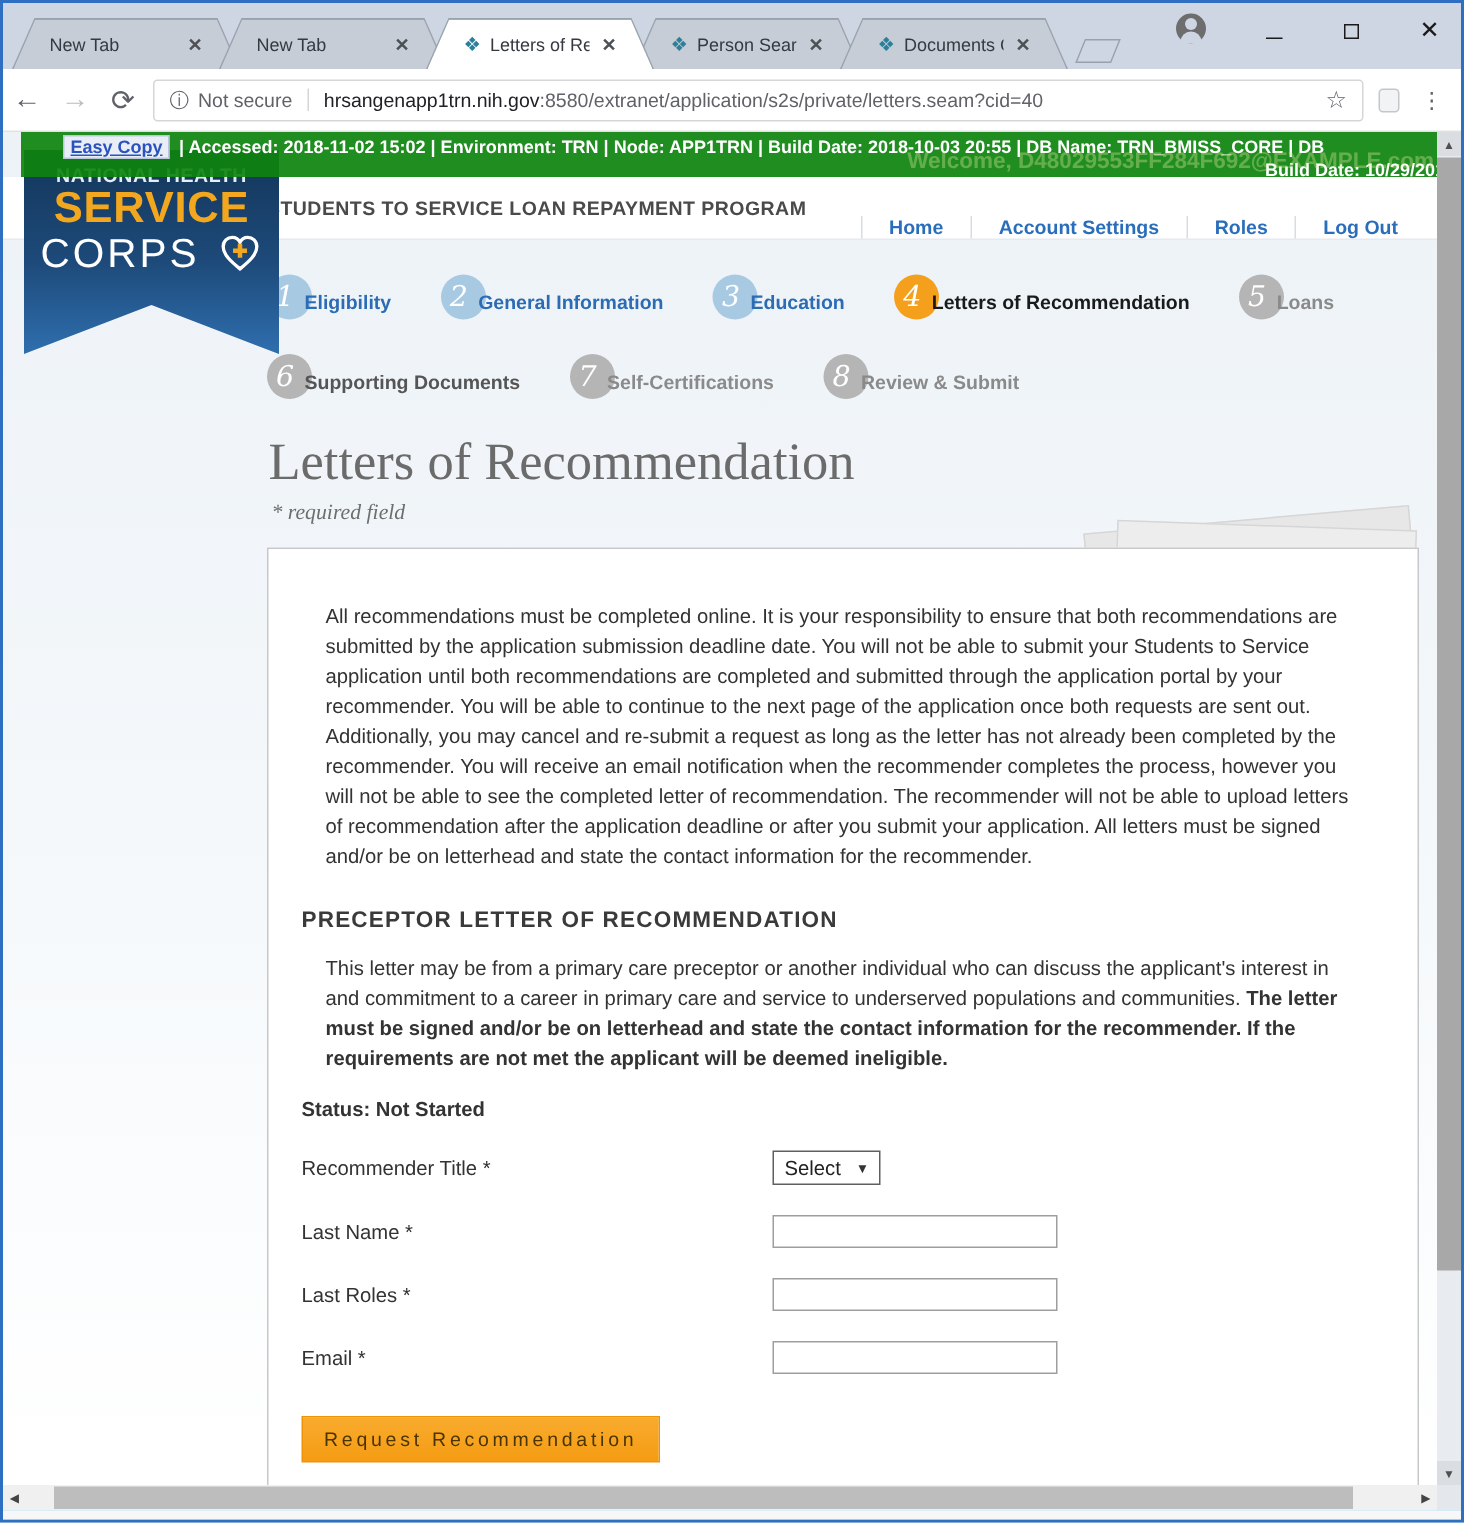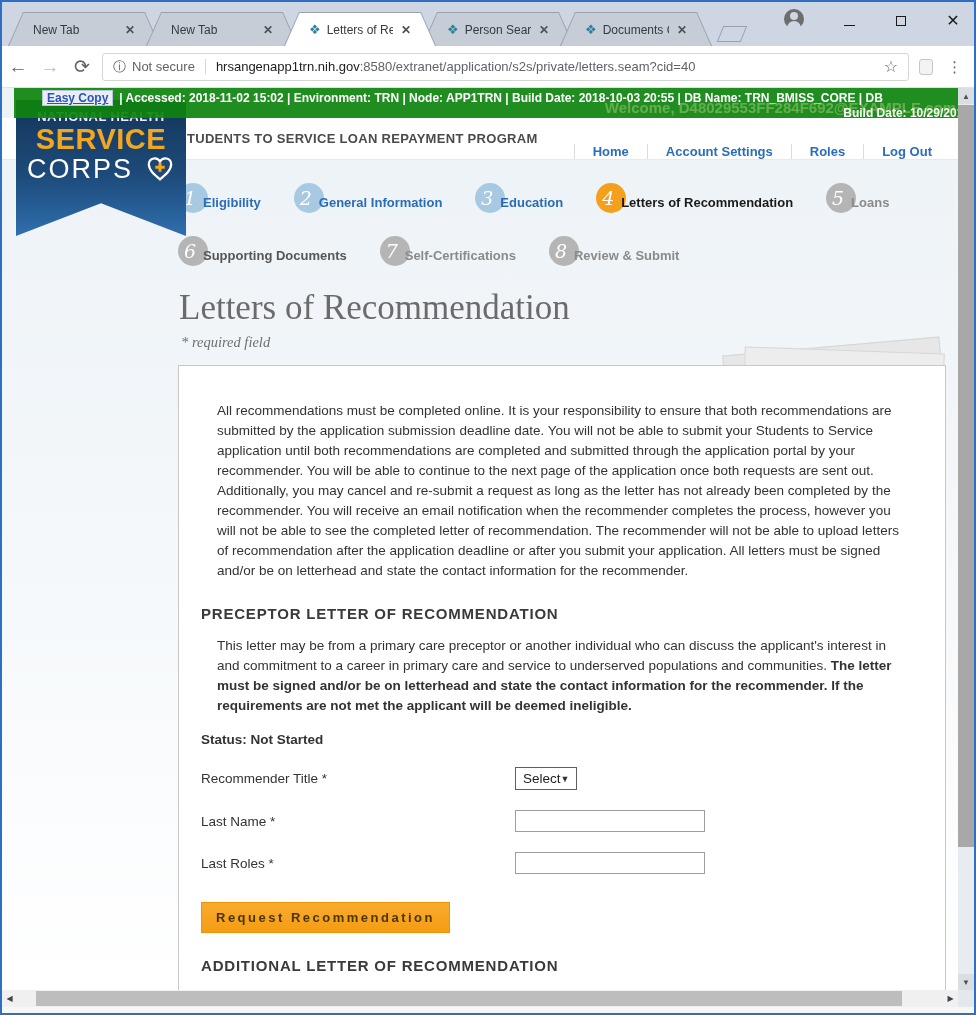--- a/index.html
+++ b/index.html
@@ -90,24 +90,24 @@
 
   
   .card{position:absolute;left:176px;top:277px;width:768px;min-height:660px;background:#ffffff;border:1px solid #c8c8c8;z-index:2;padding:19px 22px 20px 22px;}
   .card p{margin:16px;font-size:13.5px;line-height:20px;color:#333;}
   .sec-head{margin-top:24px;font-size:15px;font-weight:bold;letter-spacing:.8px;color:#3a3a3a;}
   .sec-body{margin-top:14px !important;}
   .bold{font-weight:bold;}
   .status-line{margin-top:16px;font-size:13.5px;font-weight:bold;color:#333;}
   .frm-row{display:flex;align-items:center;margin-top:20px;}
   .frm-label{width:314px;font-size:13.5px;color:#333;}
-  .fake-select{display:inline-flex;align-items:center;border:1px solid #5f5f5f;background:#fff;padding:3px 7px;font-size:13.5px;color:#222;}
+  .fake-select{display:inline-flex;align-items:center;gap:10px;border:1px solid #5f5f5f;background:#fff;padding:3px 7px;font-size:13.5px;color:#222;}
   .fake-select .arrow{font-size:9px;color:#333;}
   .frm-input{width:190px;height:22px;border:1px solid #9e9e9e;background:#fff;outline:none;padding:0 4px;font-size:13px;}
-  .req-btn{display:inline-block;margin-top:28px;background:linear-gradient(180deg,#f9ab2e,#f59c13);border:1px solid #ef9306;color:#4a3500;font-size:13px;font-weight:bold;letter-spacing:2.5px;padding:7px 14px;cursor:pointer;}
+  .req-btn{display:inline-block;margin-top:28px;background:linear-gradient(180deg,#f9ab2e,#f59c13);border:1px solid #ef9306;color:#4a3500;font-size:13px;font-weight:normal;letter-spacing:2.5px;padding:7px 14px;cursor:pointer;}
 
   
   .vscroll{position:absolute;right:0;top:86px;width:16px;height:902px;background:#e8ecf0;z-index:9;}
   .vscroll .sb-btn{position:absolute;left:0;width:16px;height:16px;background:#dadee2;color:#505050;font-size:8px;display:flex;align-items:center;justify-content:center;}
   .vscroll .sb-up{top:0;}
   .vscroll .sb-down{bottom:0;}
   .vscroll .sb-thumb{position:absolute;left:0;top:17px;width:16px;height:742px;background:#a8a8a8;}
   .hscroll{position:absolute;left:0;top:988px;width:956px;height:17px;background:#f0f0f0;z-index:9;}
   .hscroll .sb-btn{position:absolute;top:0;width:15px;height:17px;color:#444;font-size:8px;display:flex;align-items:center;justify-content:center;}
   .hscroll .sb-left{left:0;}
@@ -285,20 +285,24 @@
       <div class="frm-row">
         <span class="frm-label">Last Name *</span>
         <input class="frm-input" type="text" style="">
       </div>
 
       <div class="frm-row">
         <span class="frm-label">Last Roles *</span>
         <input class="frm-input" type="text" style="">
       </div>
 
+      <div class="frm-row">
+        <span class="frm-label">Email *</span>
+        <input class="frm-input" type="text" style="">
+      </div>
 
       <button class="req-btn">Request Recommendation</button>
 
       <div class="sec-head">ADDITIONAL LETTER OF RECOMMENDATION</div>
       
       
     </div>
   </div>
 
   <div class="vscroll">

